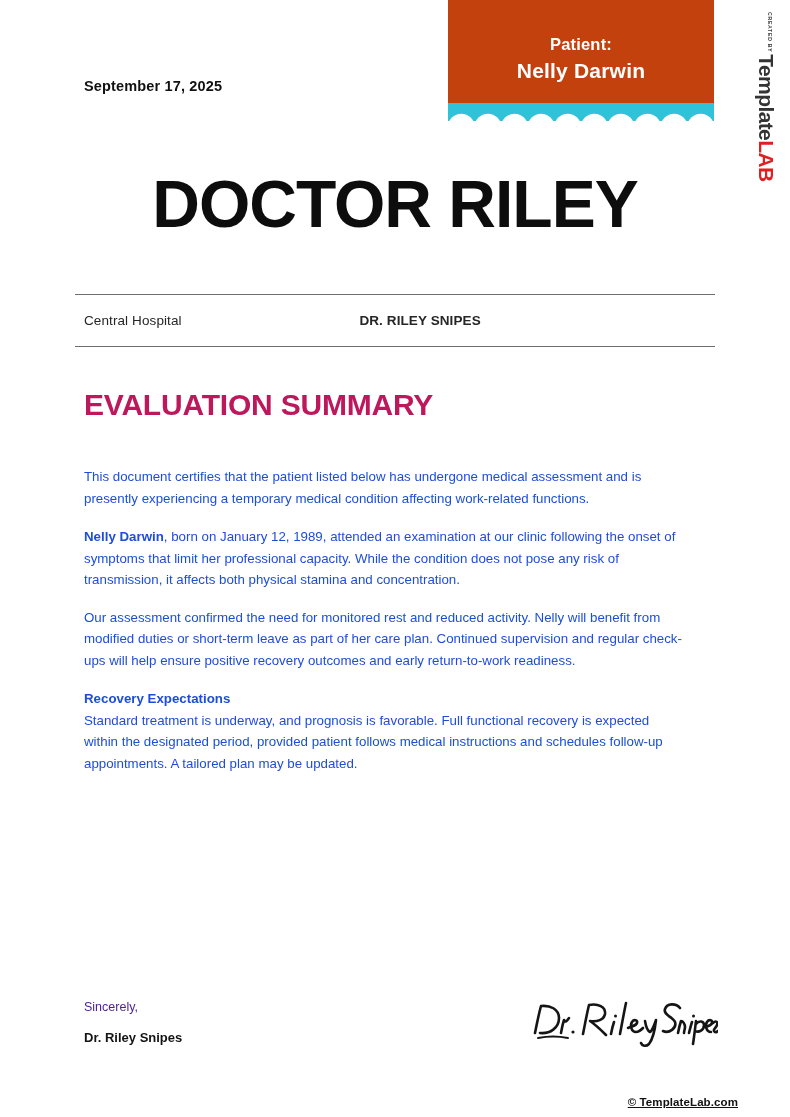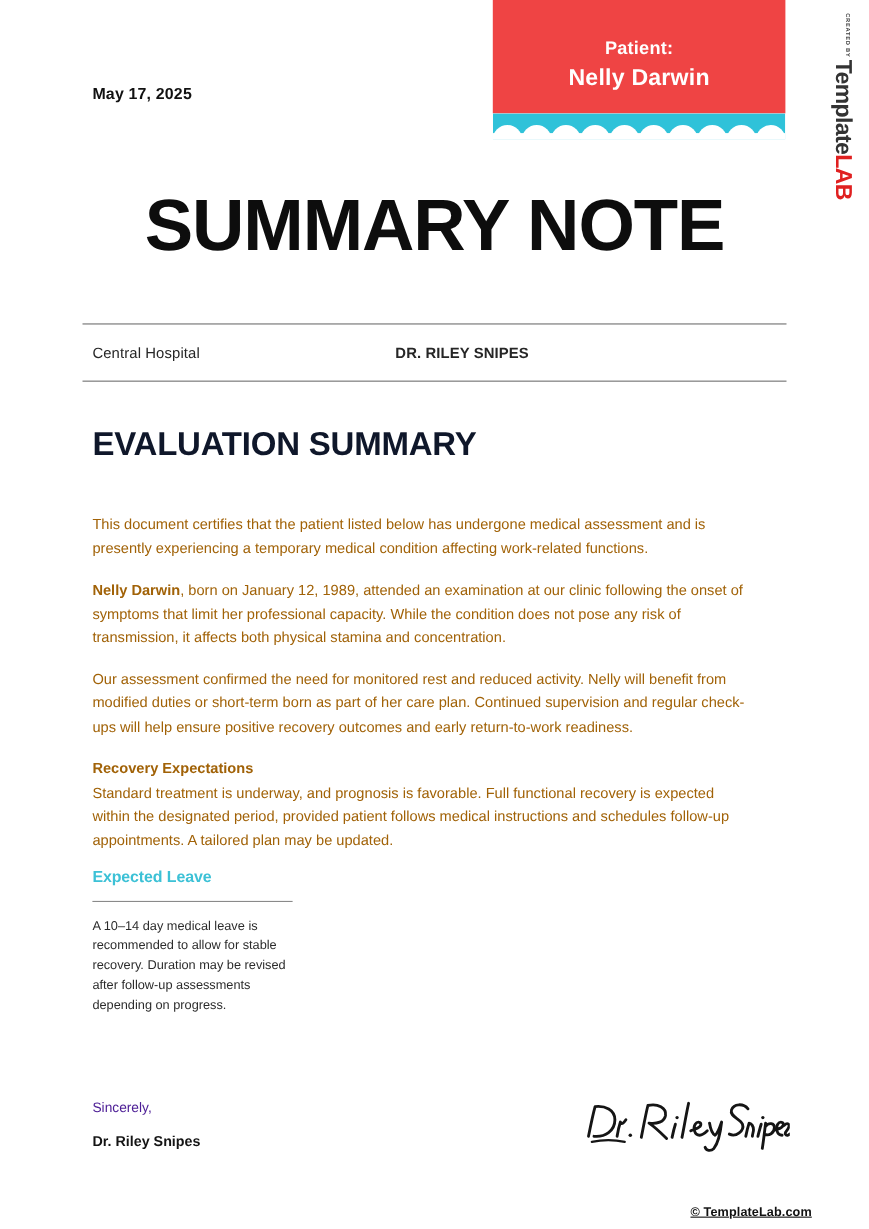--- a/index.html
+++ b/index.html
@@ -16,21 +16,21 @@
     overflow: hidden;
   }
 
   
   .patient-band {
     position: absolute;
     left: 448px;
     top: 0;
     width: 266px;
     height: 103px;
-    background: #ef4444;
+    background: #c2410c;
     box-sizing: border-box;
     display: flex;
     flex-direction: column;
     align-items: center;
     justify-content: center;
     padding-top: 14px;
   }
   .patient-label {
     color: #ffffff;
     font-size: 16.5px;
@@ -146,33 +146,33 @@
   .info-cell.c2 { width: 38%; }
   .info-cell.c3 { width: 25%; text-align: right; font-weight: bold; padding-right: 5px; letter-spacing: 0.1px; }
 
   
   .section-head {
     position: absolute;
     left: 84px;
     top: 388px;
     font-size: 30px;
     font-weight: bold;
-    color: #0f172a;
+    color: #be185d;
     letter-spacing: -0.2px;
   }
 
   
   .body-copy {
     position: absolute;
     left: 84px;
     top: 466px;
     width: 600px;
     font-size: 13.3px;
     line-height: 1.62;
-    color: #a16207;
+    color: #1d4ed8;
   }
   .body-copy p {
     margin: 0 0 17px 0;
   }
   .body-copy p.tight { margin-bottom: 16px; }
   .body-copy .sub-head {
     font-weight: bold;
     margin: 0;
   }
   .body-copy strong { font-weight: bold; }
@@ -262,57 +262,52 @@
       <circle cx="146.3" cy="24" r="13.3"></circle>
       <circle cx="172.9" cy="24" r="13.3"></circle>
       <circle cx="199.5" cy="24" r="13.3"></circle>
       <circle cx="226.1" cy="24" r="13.3"></circle>
       <circle cx="252.7" cy="24" r="13.3"></circle>
       <rect x="0" y="18" width="266" height="6" fill="#ffffff"></rect>
     </g>
   </svg>
 </div>
 
-<div class="doc-date">May 17, 2025</div>
+<div class="doc-date">September 17, 2025</div>
 
 <div class="tl-logo">
   <div class="tl-rot">
     <span class="tl-created">CREATED BY</span>
     <span class="tl-template">Template</span>
     <span class="tl-lab">LAB</span>
   </div>
 </div>
 
-<div class="doc-title">SUMMARY NOTE</div>
+<div class="doc-title">DOCTOR RILEY</div>
 
 <div class="info-wrap">
   <div class="rule"></div>
   <div class="info-row">
     <div class="info-cell c1">Central Hospital</div>
     <div class="info-cell c3">DR. RILEY SNIPES</div>
   </div>
   <div class="rule"></div>
 </div>
 
 <div class="section-head">EVALUATION SUMMARY</div>
 
 <div class="body-copy">
   <p>This document certifies that the patient listed below has undergone medical assessment and is presently experiencing a temporary medical condition affecting work-related functions.</p>
   <p class="tight"><strong>Nelly Darwin</strong><span>, born on January 12, 1989, attended an examination at our clinic following the onset of symptoms that limit her professional capacity. While the condition does not pose any risk of transmission, it affects both physical stamina and concentration.</span></p>
-  <p>Our assessment confirmed the need for monitored rest and reduced activity. Nelly will benefit from modified duties or short-term born as part of her care plan. Continued supervision and regular check-ups will help ensure positive recovery outcomes and early return-to-work readiness.</p>
+  <p>Our assessment confirmed the need for monitored rest and reduced activity. Nelly will benefit from modified duties or short-term leave as part of her care plan. Continued supervision and regular check-ups will help ensure positive recovery outcomes and early return-to-work readiness.</p>
   <p class="sub-head">Recovery Expectations</p>
   <p>Standard treatment is underway, and prognosis is favorable. Full functional recovery is expected within the designated period, provided patient follows medical instructions and schedules follow-up appointments. A tailored plan may be updated.</p>
 </div>
 
 <div class="cards">
-  <div class="card">
-    <div class="card-title">Expected Leave</div>
-    <div class="card-rule"></div>
-    <div class="card-body">A 10–14 day medical leave is recommended to allow for stable recovery. Duration may be revised after follow-up assessments depending on progress.</div>
-  </div>
 </div>
 
 <div class="sig-left">
   <div class="sig-sincerely">Sincerely,</div>
   <div class="sig-name">Dr. Riley Snipes</div>
 </div>
 
 <div class="sig-script">
   <svg width="190" height="54" viewBox="0 0 190 54" xmlns="http://www.w3.org/2000/svg">
     <g fill="none" stroke="#151515" stroke-width="2.6" stroke-linecap="round" stroke-linejoin="round">

